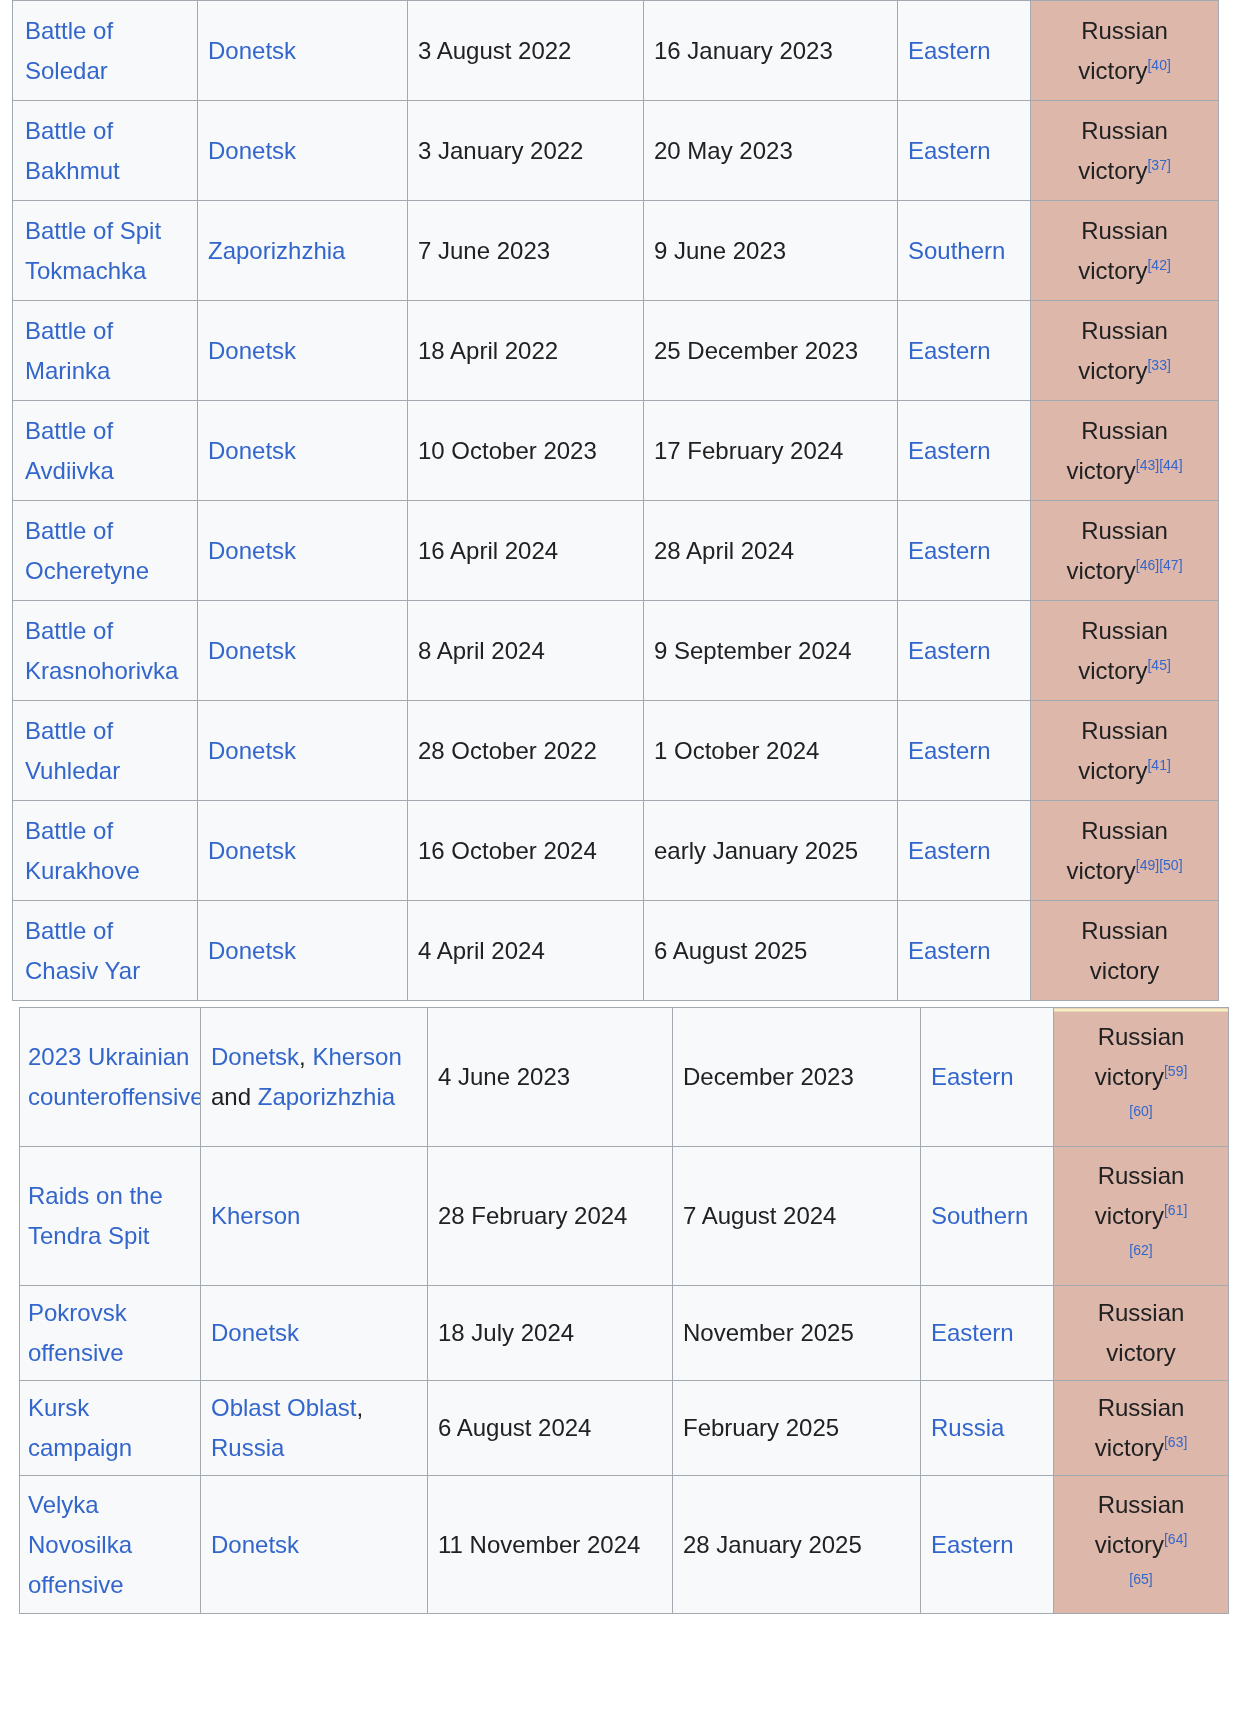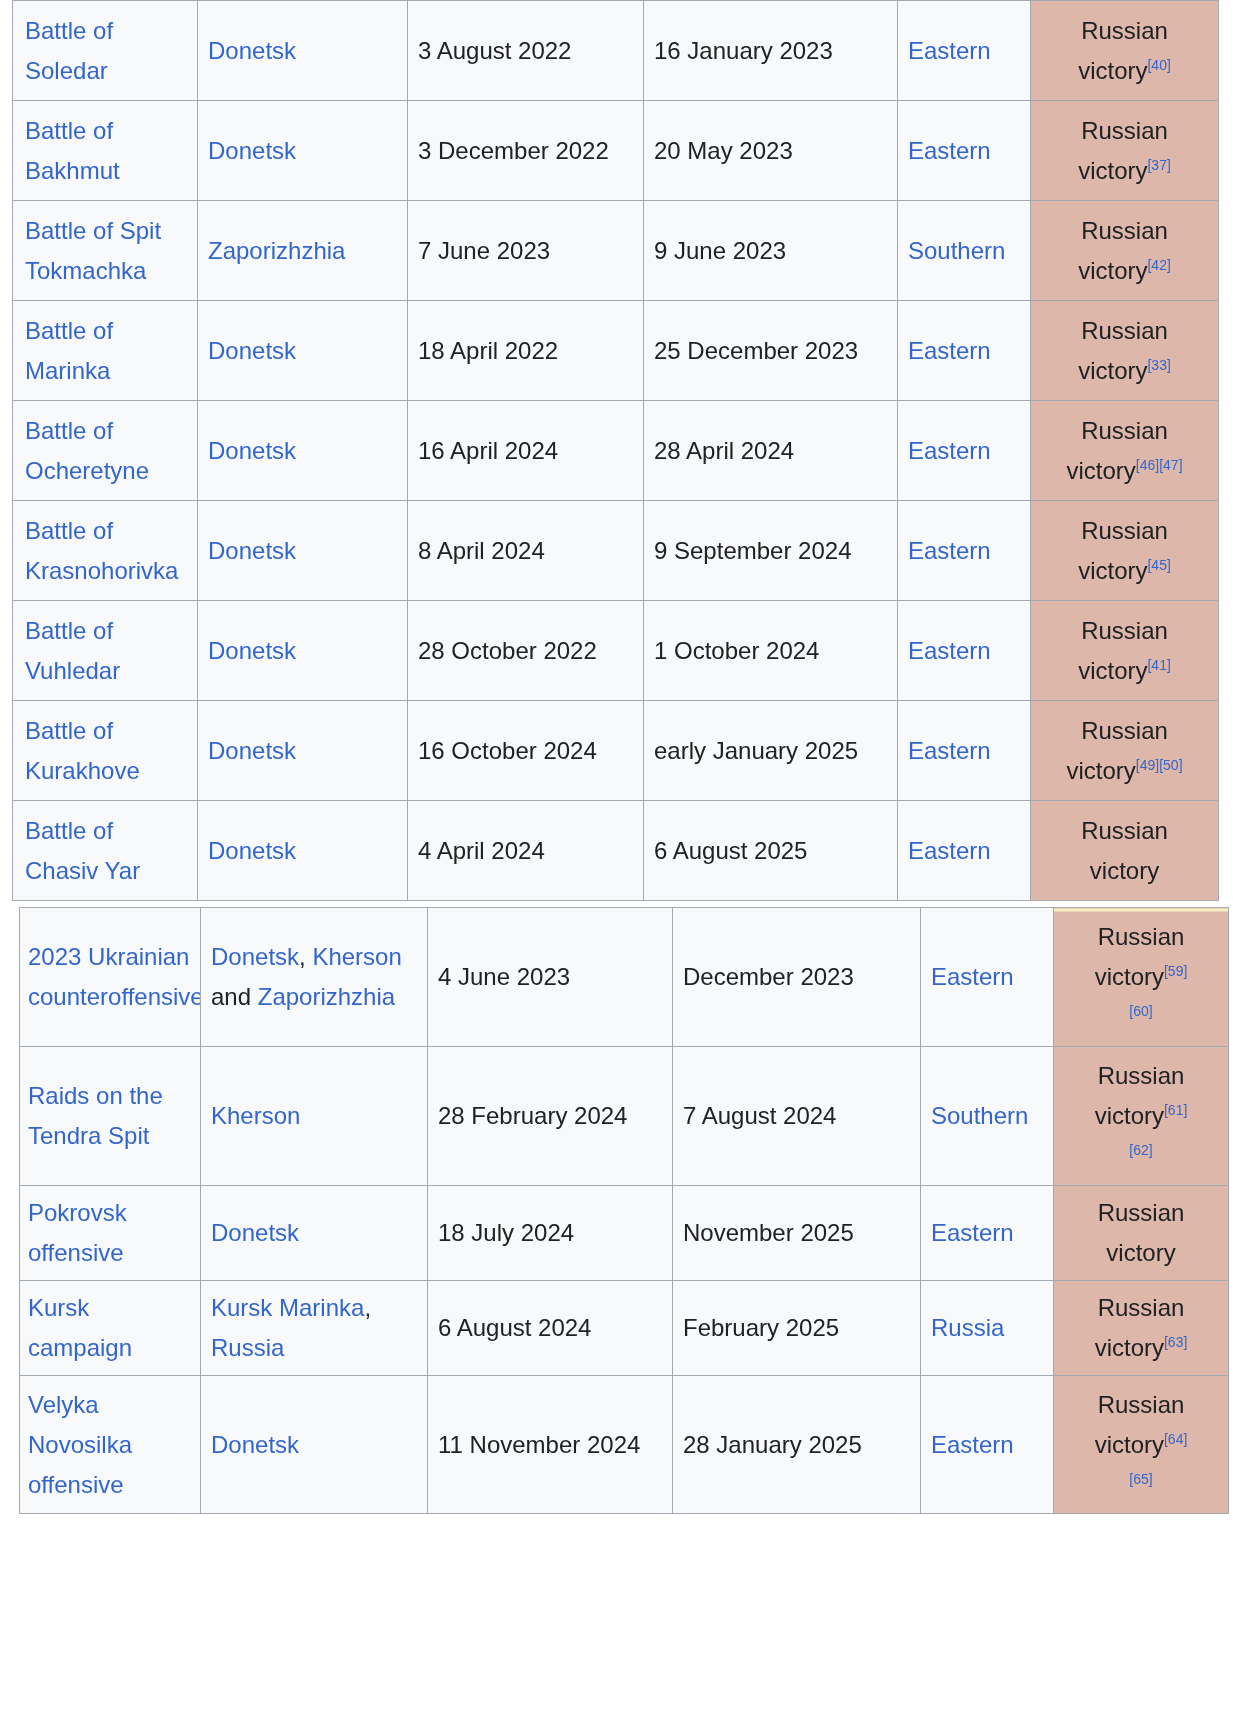--- a/index.html
+++ b/index.html
@@ -60,40 +60,48 @@
         <td class="c-battle"><a class="link">Battle of Soledar</a></td>
         <td class="c-loc"><a class="link">Donetsk</a></td>
         <td class="c-date">3 August 2022</td>
         <td class="c-date">16 January 2023</td>
         <td class="c-front"><a class="link">Eastern</a></td>
         <td class="c-result"><span>Russian</span><br><span>victory</span><sup class="ref"><a class="link">[40]</a></sup></td>
       </tr>
       <tr>
         <td class="c-battle"><a class="link">Battle of Bakhmut</a></td>
         <td class="c-loc"><a class="link">Donetsk</a></td>
-        <td class="c-date">3 December 2022</td>
+        <td class="c-date">3 January 2022</td>
         <td class="c-date">20 May 2023</td>
         <td class="c-front"><a class="link">Eastern</a></td>
         <td class="c-result"><span>Russian</span><br><span>victory</span><sup class="ref"><a class="link">[37]</a></sup></td>
       </tr>
       <tr>
         <td class="c-battle"><a class="link">Battle of Spit Tokmachka</a></td>
         <td class="c-loc"><a class="link">Zaporizhzhia</a></td>
         <td class="c-date">7 June 2023</td>
         <td class="c-date">9 June 2023</td>
         <td class="c-front"><a class="link">Southern</a></td>
         <td class="c-result"><span>Russian</span><br><span>victory</span><sup class="ref"><a class="link">[42]</a></sup></td>
       </tr>
       <tr>
         <td class="c-battle"><a class="link">Battle of Marinka</a></td>
         <td class="c-loc"><a class="link">Donetsk</a></td>
         <td class="c-date">18 April 2022</td>
         <td class="c-date">25 December 2023</td>
         <td class="c-front"><a class="link">Eastern</a></td>
         <td class="c-result"><span>Russian</span><br><span>victory</span><sup class="ref"><a class="link">[33]</a></sup></td>
+      </tr>
+      <tr>
+        <td class="c-battle"><a class="link">Battle of Avdiivka</a></td>
+        <td class="c-loc"><a class="link">Donetsk</a></td>
+        <td class="c-date">10 October 2023</td>
+        <td class="c-date">17 February 2024</td>
+        <td class="c-front"><a class="link">Eastern</a></td>
+        <td class="c-result"><span>Russian</span><br><span>victory</span><sup class="ref"><a class="link">[43]</a></sup><sup class="ref"><a class="link">[44]</a></sup></td>
       </tr>
       <tr>
         <td class="c-battle"><a class="link">Battle of Ocheretyne</a></td>
         <td class="c-loc"><a class="link">Donetsk</a></td>
         <td class="c-date">16 April 2024</td>
         <td class="c-date">28 April 2024</td>
         <td class="c-front"><a class="link">Eastern</a></td>
         <td class="c-result"><span>Russian</span><br><span>victory</span><sup class="ref"><a class="link">[46]</a></sup><sup class="ref"><a class="link">[47]</a></sup></td>
       </tr>
       <tr>
@@ -160,21 +168,21 @@
       <tr>
         <td class="c-battle"><a class="link">Pokrovsk offensive</a></td>
         <td class="c-loc"><a class="link">Donetsk</a></td>
         <td class="c-date">18 July 2024</td>
         <td class="c-date">November 2025</td>
         <td class="c-front"><a class="link">Eastern</a></td>
         <td class="c-result"><span>Russian</span><br><span>victory</span></td>
       </tr>
       <tr>
         <td class="c-battle"><a class="link">Kursk campaign</a></td>
-        <td class="c-loc"><a class="link">Kursk Marinka</a><span>, </span><a class="link">Russia</a></td>
+        <td class="c-loc"><a class="link">Oblast Oblast</a><span>, </span><a class="link">Russia</a></td>
         <td class="c-date">6 August 2024</td>
         <td class="c-date">February 2025</td>
         <td class="c-front"><a class="link">Russia</a></td>
         <td class="c-result"><span>Russian</span><br><span>victory</span><sup class="ref"><a class="link">[63]</a></sup></td>
       </tr>
       <tr>
         <td class="c-battle"><a class="link">Velyka Novosilka offensive</a></td>
         <td class="c-loc"><a class="link">Donetsk</a></td>
         <td class="c-date">11 November 2024</td>
         <td class="c-date">28 January 2025</td>

